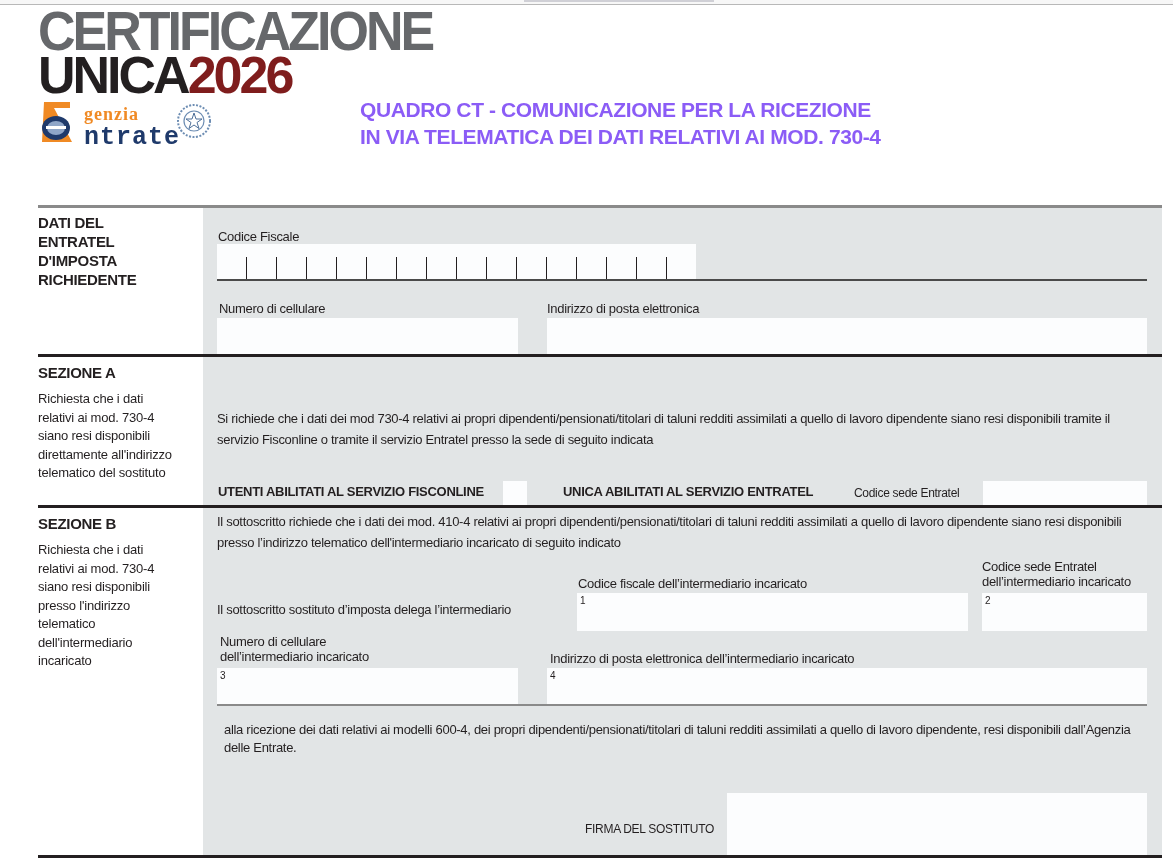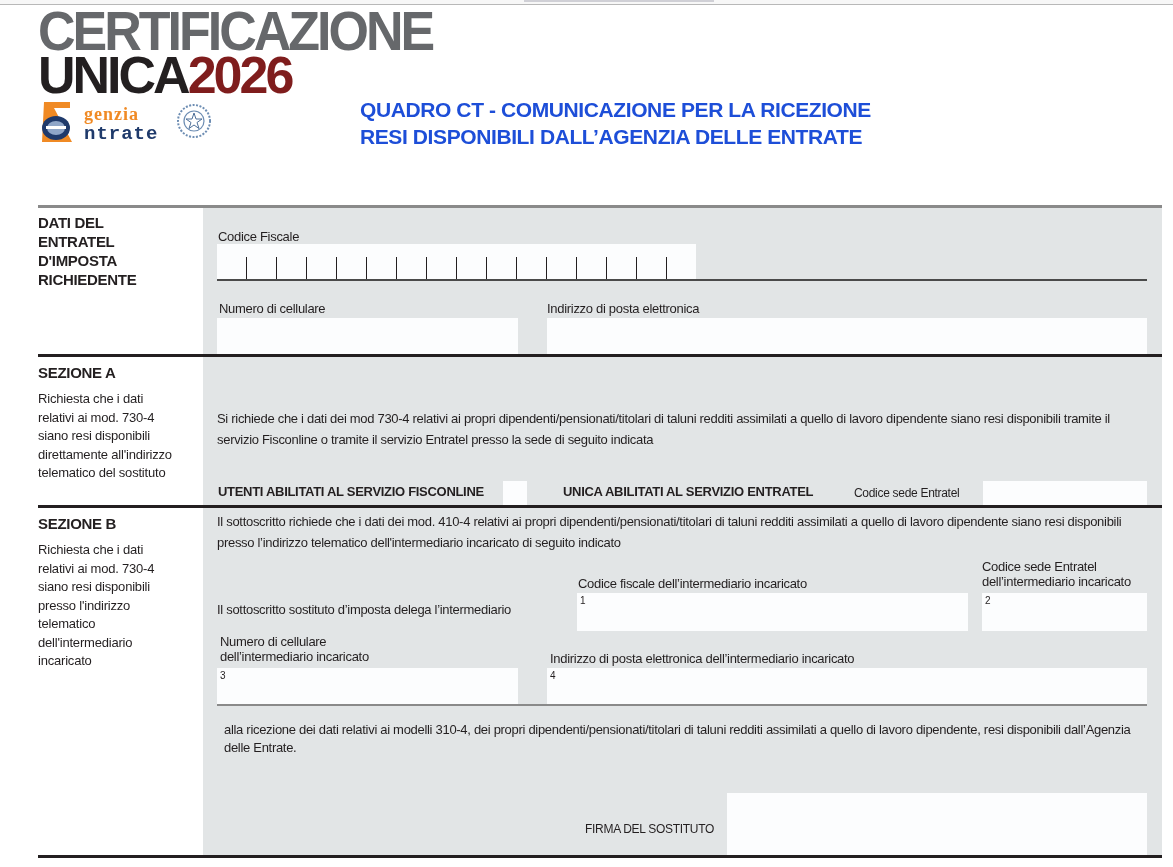--- a/index.html
+++ b/index.html
@@ -10,24 +10,24 @@
   .topbar .scroll-thumb { position: absolute; left: 524px; top: 0; width: 190px; height: 2px; background: #d0d0d6; }
 
   
   .logo-cert { position: absolute; left: 38px; top: 8px; font-family: "Liberation Sans", sans-serif; font-weight: 900; font-size: 52px; letter-spacing: -3px; line-height: 46px; color: #66686b; transform: scaleY(1.05); }
   .logo-unica { position: absolute; left: 38px; top: 52px; font-weight: 900; font-size: 52px; letter-spacing: -3px; line-height: 46px; color: #231f20; }
   .logo-year { color: #7f1d1d; margin-top: 32px; }
 
   .agency { position: absolute; left: 38px; top: 100px; width: 180px; height: 50px; }
   .agency .a-shape { position: absolute; left: 2px; top: 2px; width: 32px; height: 40px; }
   .agency .genzia { position: absolute; left: 46px; top: 4px; font-family: Liberation Serif, serif; font-size: 18px; color: #f08a24; letter-spacing: 1px; font-weight: bold; }
-  .agency .ntrate { position: absolute; left: 46px; top: 23px; font-family: "Liberation Mono", monospace; font-size: 19px; color: #1f3a6b; letter-spacing: 1px; font-weight: bold; }
+  .agency .ntrate { position: absolute; left: 46px; top: 23px; font-family: "Liberation Mono", monospace; font-size: 25px; color: #1f3a6b; letter-spacing: 1px; font-weight: bold; }
   .agency .emblem { position: absolute; left: 138px; top: 2px; width: 36px; height: 38px; }
 
-  .quadro-title { position: absolute; left: 360px; top: 96px; font-size: 21px; line-height: 27px; font-weight: bold; color: #1d4ed8; letter-spacing: -0.4px; }
+  .quadro-title { position: absolute; left: 360px; top: 96px; font-size: 21px; line-height: 27px; font-weight: bold; color: #8b5cf6; letter-spacing: -0.4px; }
   .quadro-title .strong { font-weight: 900; }
 
   
   .left-col { position: absolute; left: 38px; width: 165px; }
   .gray { position: absolute; left: 203px; width: 959px; background: #e2e5e6; }
   .rule-gray { position: absolute; left: 38px; width: 1124px; height: 3px; background: #8a8a8a; }
   .rule-dark { position: absolute; left: 38px; width: 1124px; height: 3px; background: #231f20; }
 
   .sec-title { font-weight: 900; font-size: 15px; line-height: 19px; letter-spacing: -0.3px; }
   .sec-desc { font-size: 13px; line-height: 18.5px; letter-spacing: -0.2px; margin-top: 8px; }
@@ -63,21 +63,21 @@
   <span class="ntrate">ntrate</span>
   <svg class="emblem" viewBox="0 0 36 38">
     <circle cx="18" cy="19" r="16" fill="none" stroke="#6d8db3" stroke-width="2" stroke-dasharray="2 1.5"></circle>
     <circle cx="18" cy="19" r="10" fill="none" stroke="#6d8db3" stroke-width="1.2"></circle>
     <polygon points="18,11 20,17 26,17 21,20.5 23,26.5 18,23 13,26.5 15,20.5 10,17 16,17" fill="none" stroke="#4d6f99" stroke-width="1"></polygon>
   </svg>
 </div>
 
 <div class="quadro-title">
   <div><span class="strong">QUADRO CT</span><span> - COMUNICAZIONE PER LA RICEZIONE</span></div>
-  <div>RESI DISPONIBILI DALL’AGENZIA DELLE ENTRATE</div>
+  <div>IN VIA TELEMATICA DEI DATI RELATIVI AI MOD. 730-4</div>
 </div>
 
 <div class="gray" style="top:207px;height:650px;"></div>
 
 <div class="rule-gray" style="top:205px;"></div>
 <div class="left-col" style="top:213px;">
   <div class="sec-title">DATI DEL</div>
   <div class="sec-title">ENTRATEL</div>
   <div class="sec-title">D'IMPOSTA</div>
   <div class="sec-title">RICHIEDENTE</div>
@@ -164,18 +164,18 @@
     <span class="num">3</span>
   </div>
 
 <div class="lbl" style="left:550px;top:651px;">Indirizzo di posta elettronica dell’intermediario incaricato</div>
 <div class="field" style="left:547px;top:668px;width:600px;height:36px;">
     <span class="num">4</span>
   </div>
 
 <div style="position:absolute;left:217px;top:704px;width:930px;height:2px;background:#8a8a8a;"></div>
 
-<div class="para" style="left:224px;top:721px;width:920px;line-height:18px;">alla ricezione dei dati relativi ai modelli 310-4, dei propri dipendenti/pensionati/titolari di taluni redditi assimilati a quello di lavoro dipendente, resi disponibili dall’Agenzia delle Entrate.</div>
+<div class="para" style="left:224px;top:721px;width:920px;line-height:18px;">alla ricezione dei dati relativi ai modelli 600-4, dei propri dipendenti/pensionati/titolari di taluni redditi assimilati a quello di lavoro dipendente, resi disponibili dall’Agenzia delle Entrate.</div>
 
 <div class="lbl" style="left:585px;top:822px;font-size:12px;">FIRMA DEL SOSTITUTO</div>
 <div class="field" style="left:727px;top:793px;width:420px;height:62px;"></div>
 
 <div class="rule-dark" style="top:855px;"></div>
 
 </body></html>

